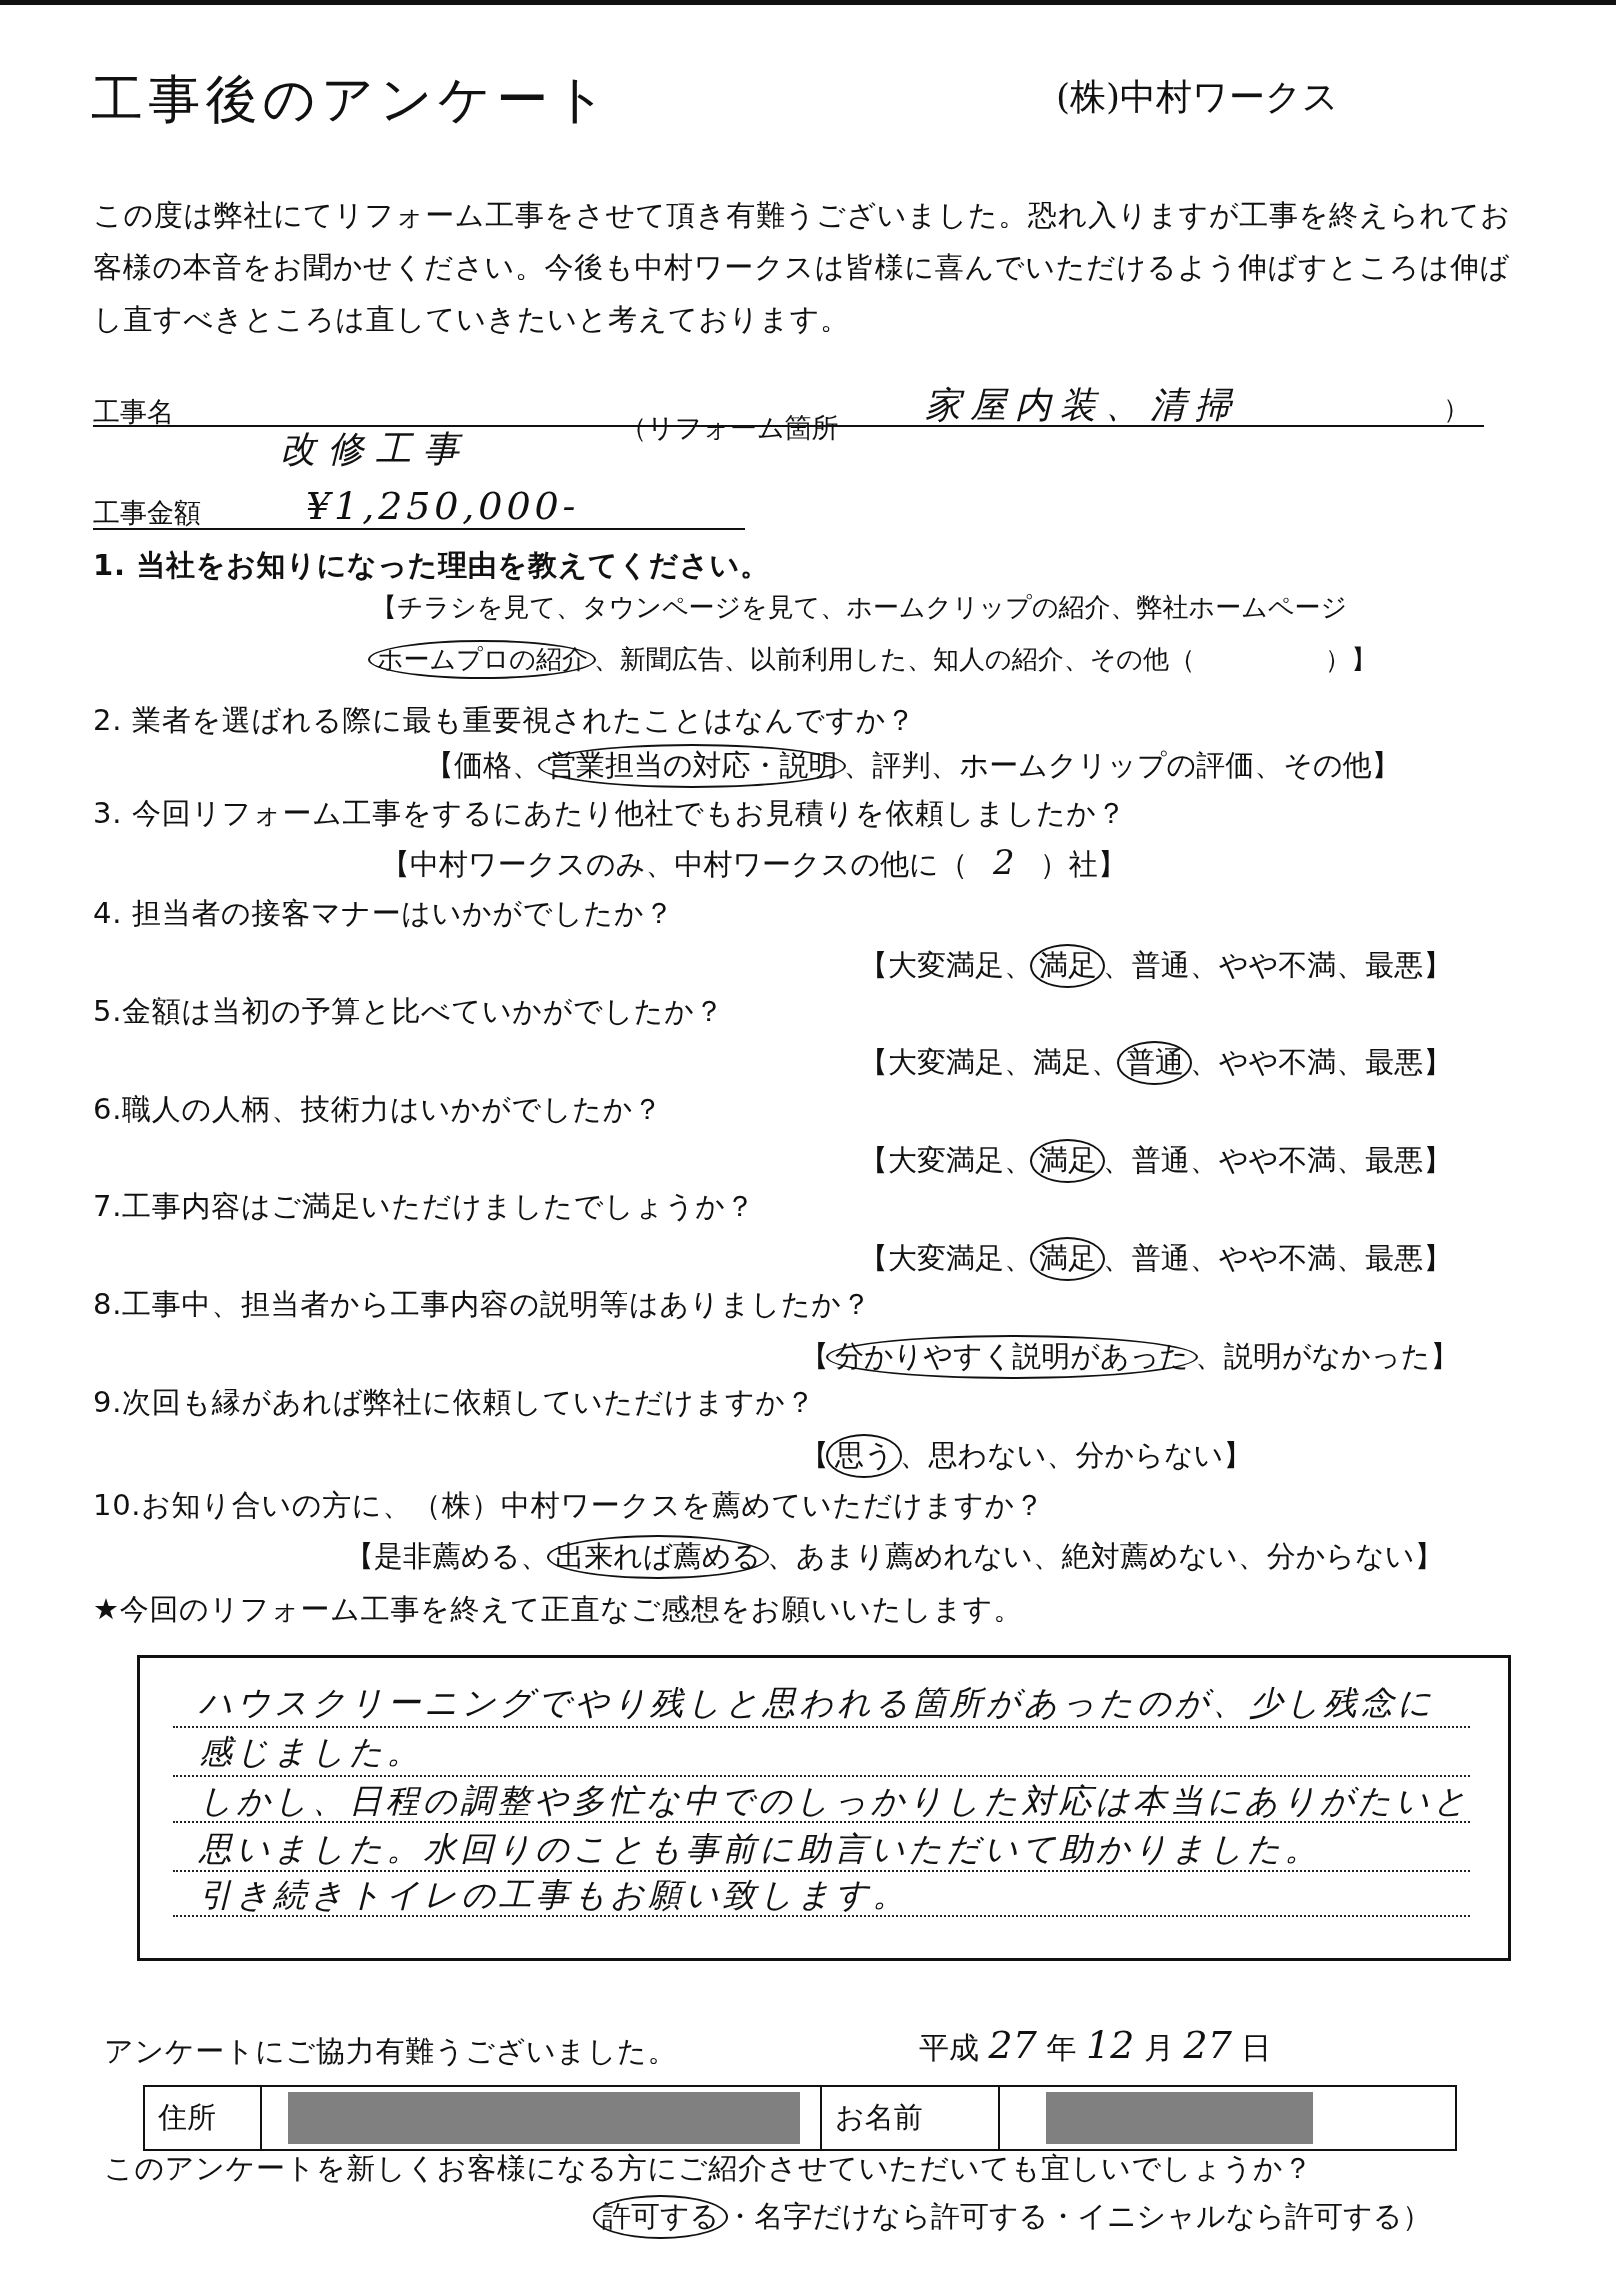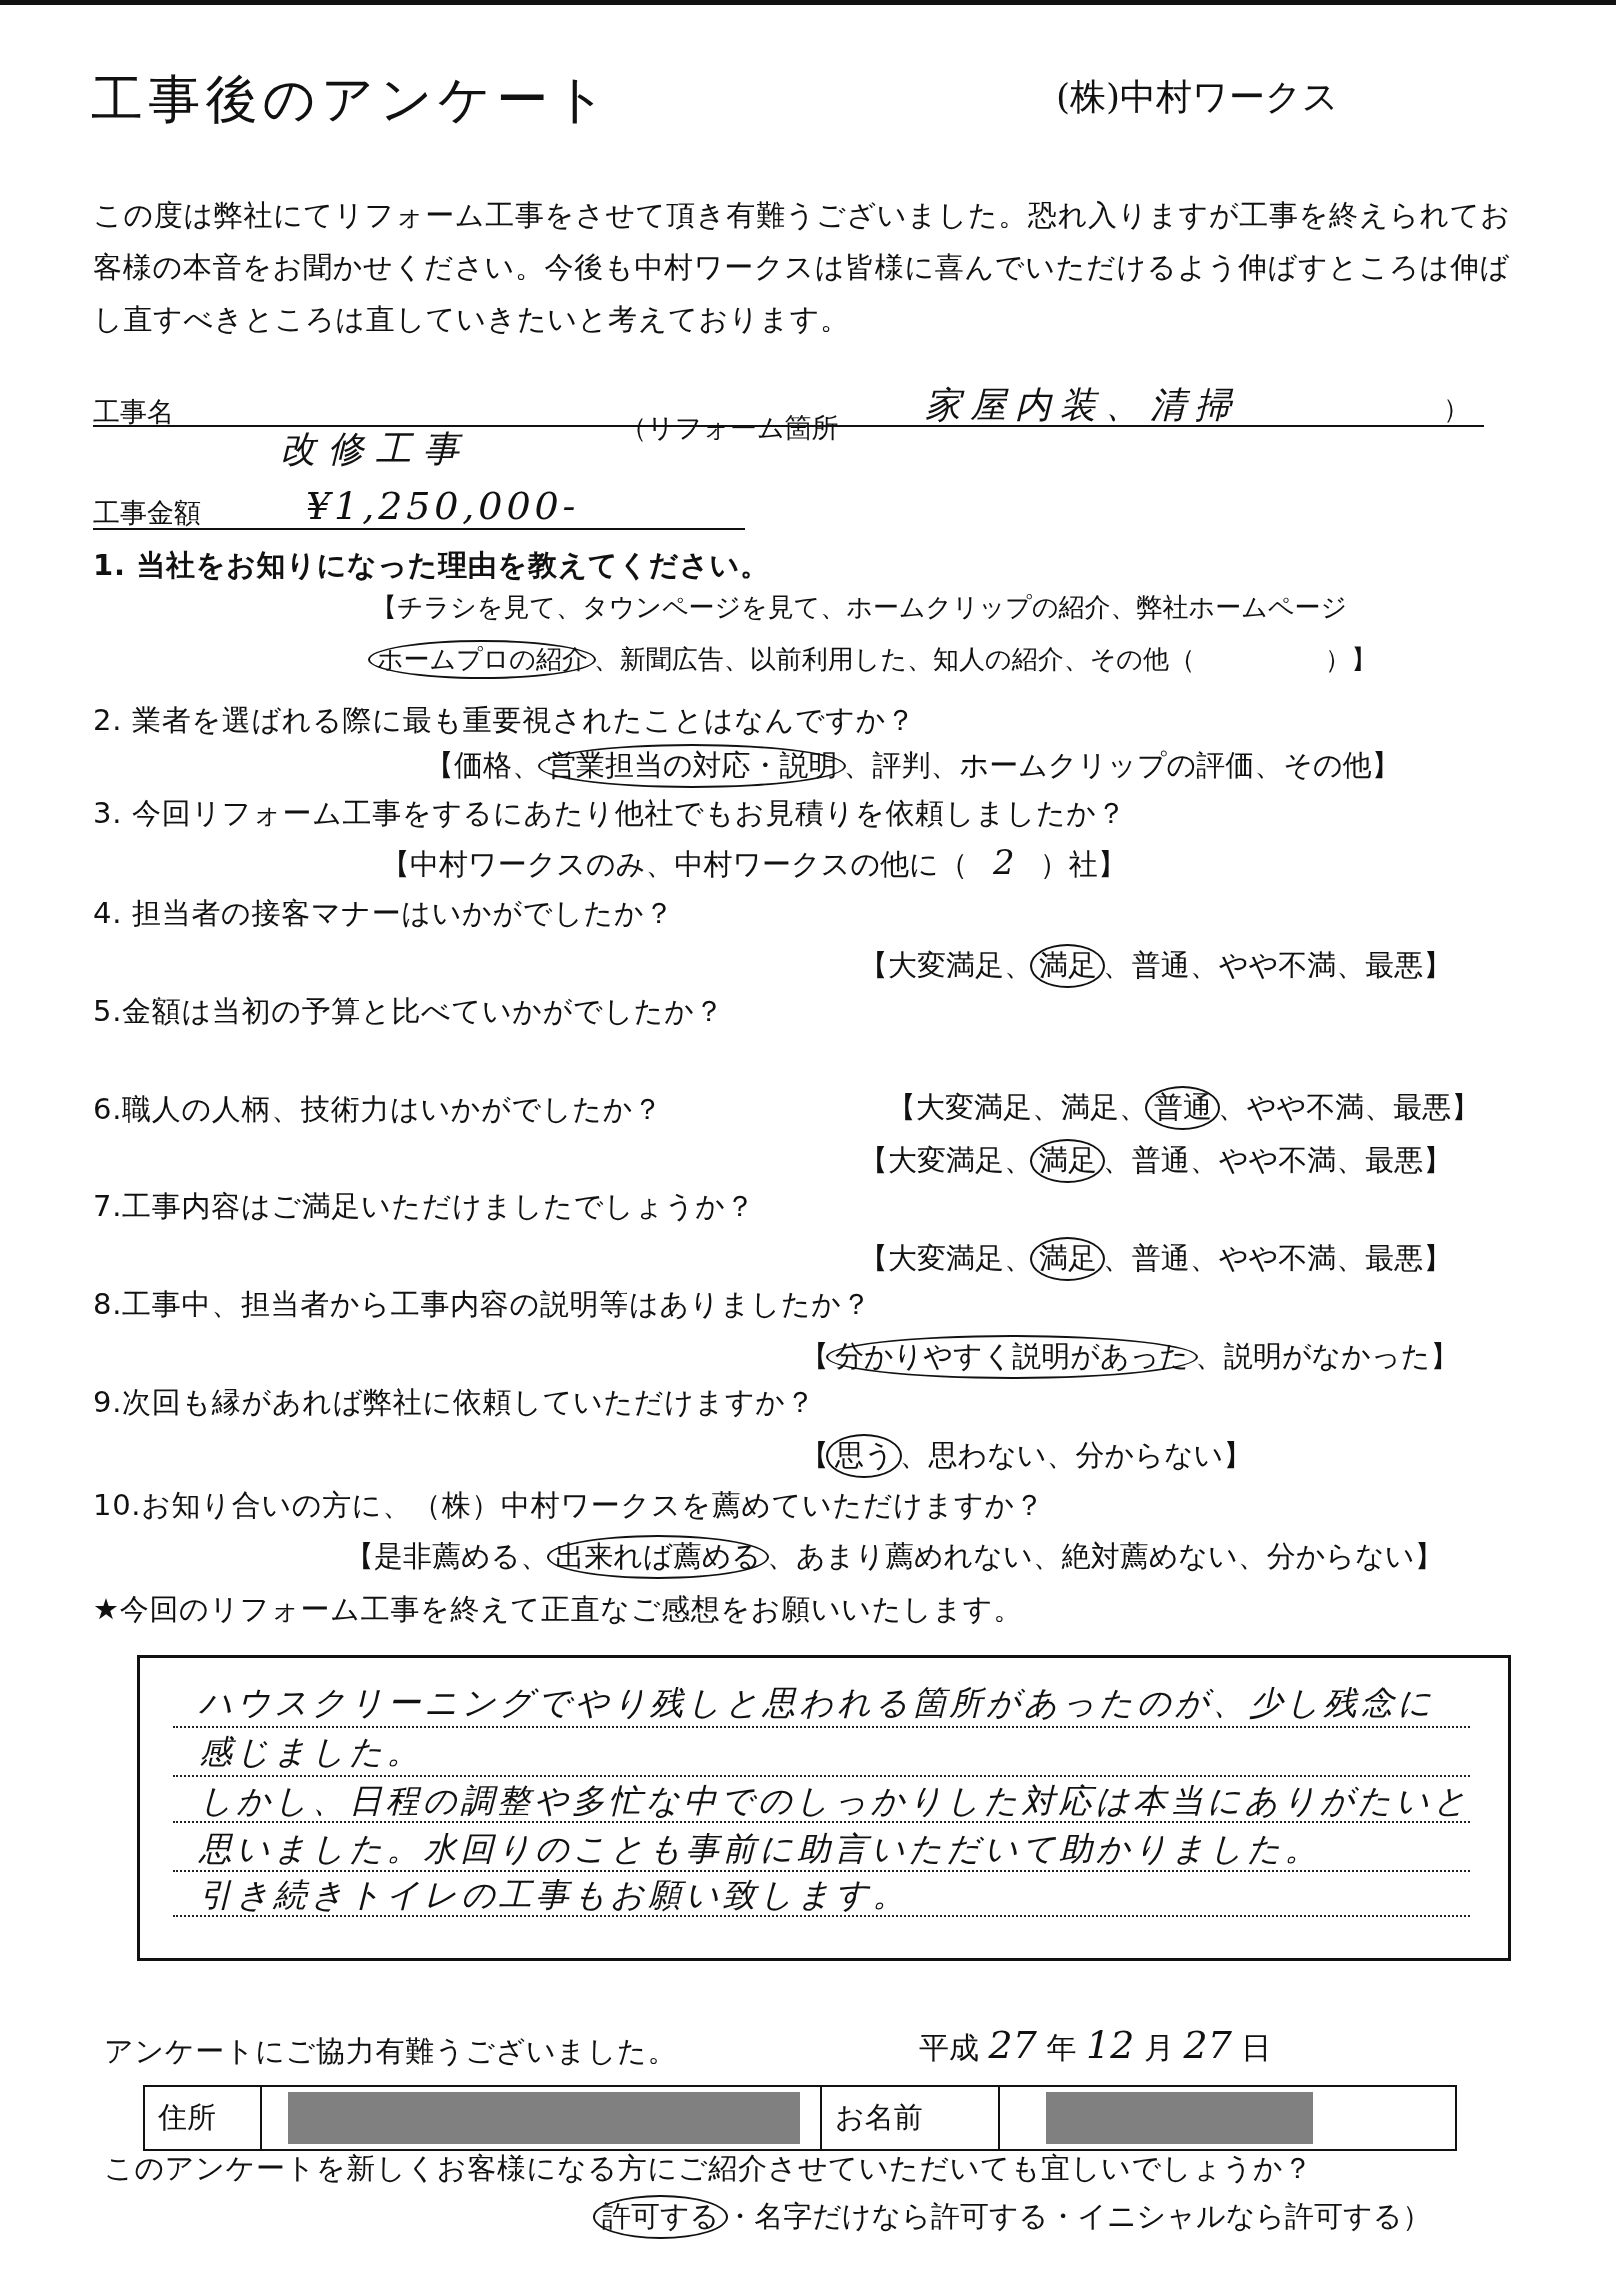--- a/index.html
+++ b/index.html
@@ -77,21 +77,21 @@
   <span>4.</span>
   <span>担当者の接客マナーはいかがでしたか？</span>
 </div>
 <div class="abs opts" style="left:859px; top:944px;">
   <span>【大変満足、</span><span class="circled">満足</span><span>、普通、やや不満、最悪】</span>
 </div>
 
 <div class="abs q" style="left:93px; top:992px;">
   <span>5.</span><span>金額は当初の予算と比べていかがでしたか？</span>
 </div>
-<div class="abs opts" style="left:859px; top:1086px;margin-left:28px;">
+<div class="abs opts" style="left:859px; top:1041px;">
   <span>【大変満足、満足、</span><span class="circled">普通</span><span>、やや不満、最悪】</span>
 </div>
 
 <div class="abs q" style="left:93px; top:1090px;">
   <span>6.</span><span>職人の人柄、技術力はいかがでしたか？</span>
 </div>
 <div class="abs opts" style="left:859px; top:1139px;">
   <span>【大変満足、</span><span class="circled">満足</span><span>、普通、やや不満、最悪】</span>
 </div>
 

